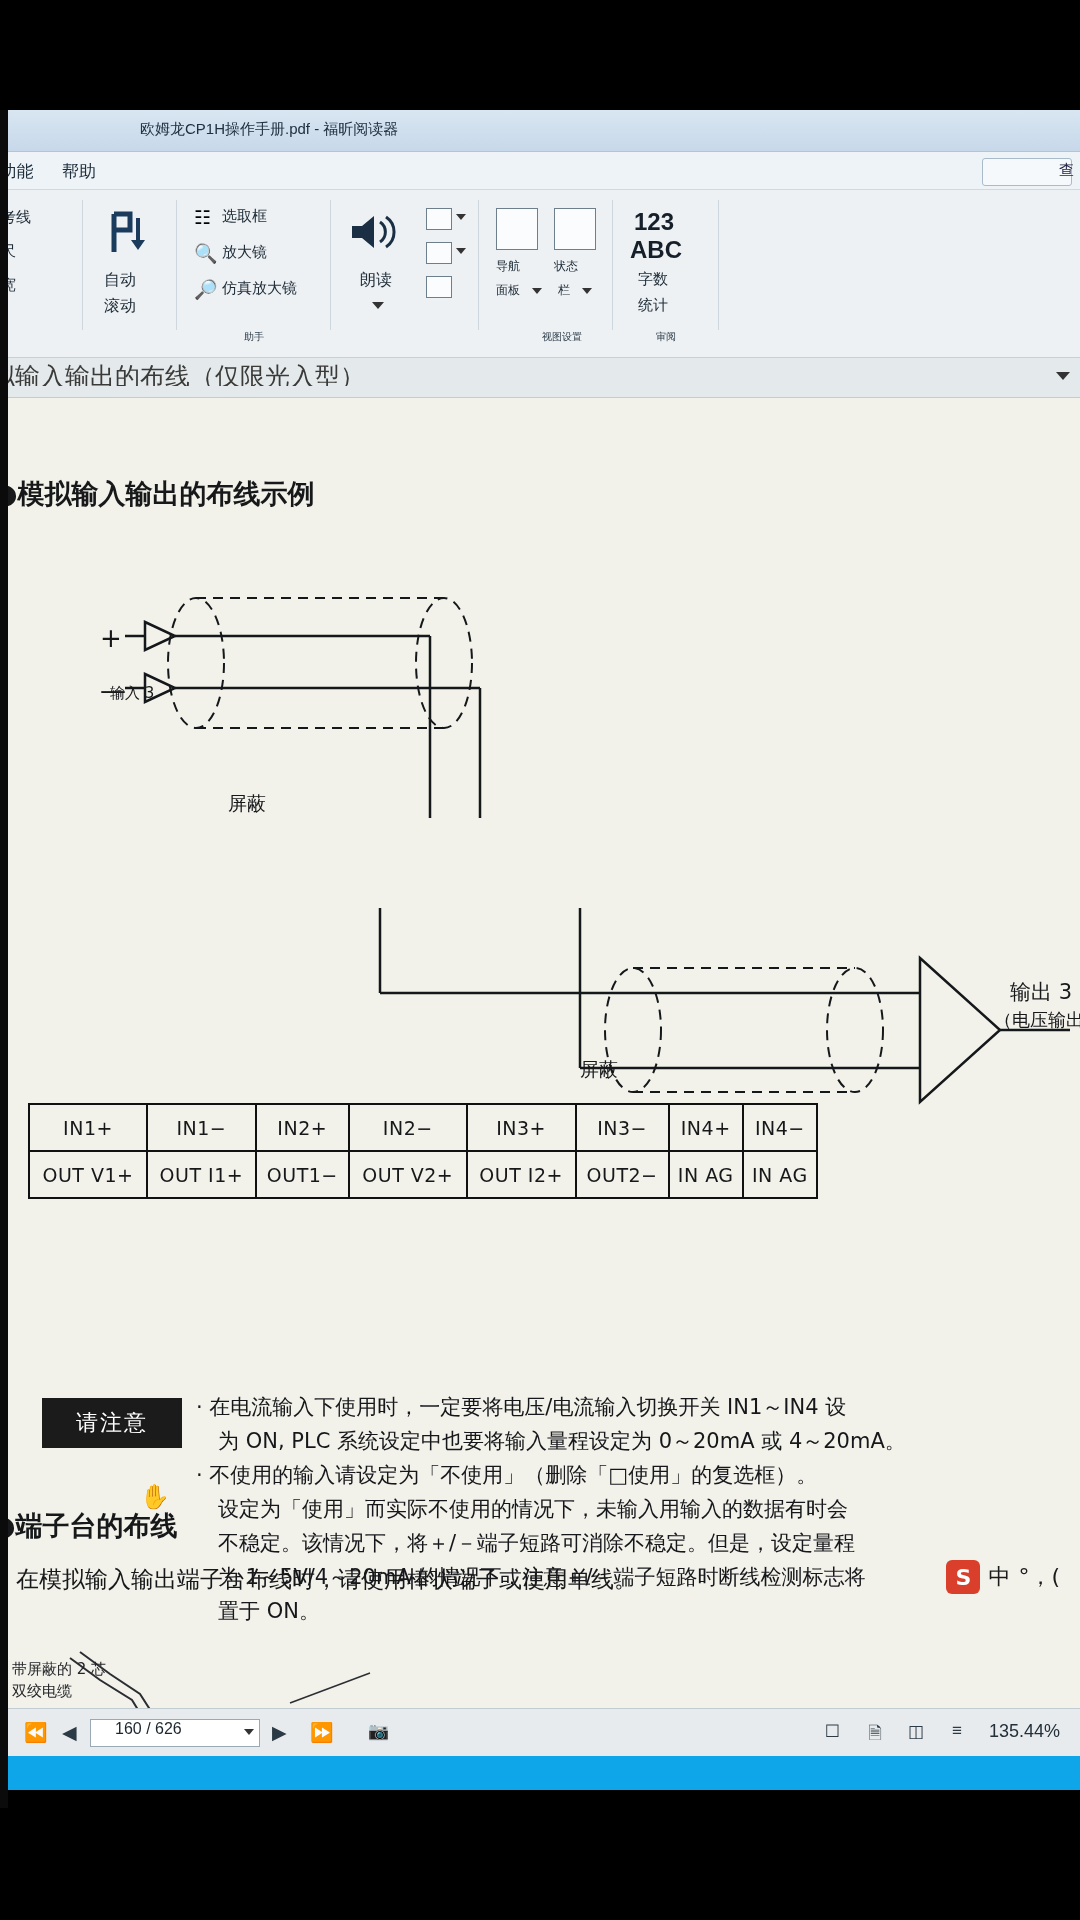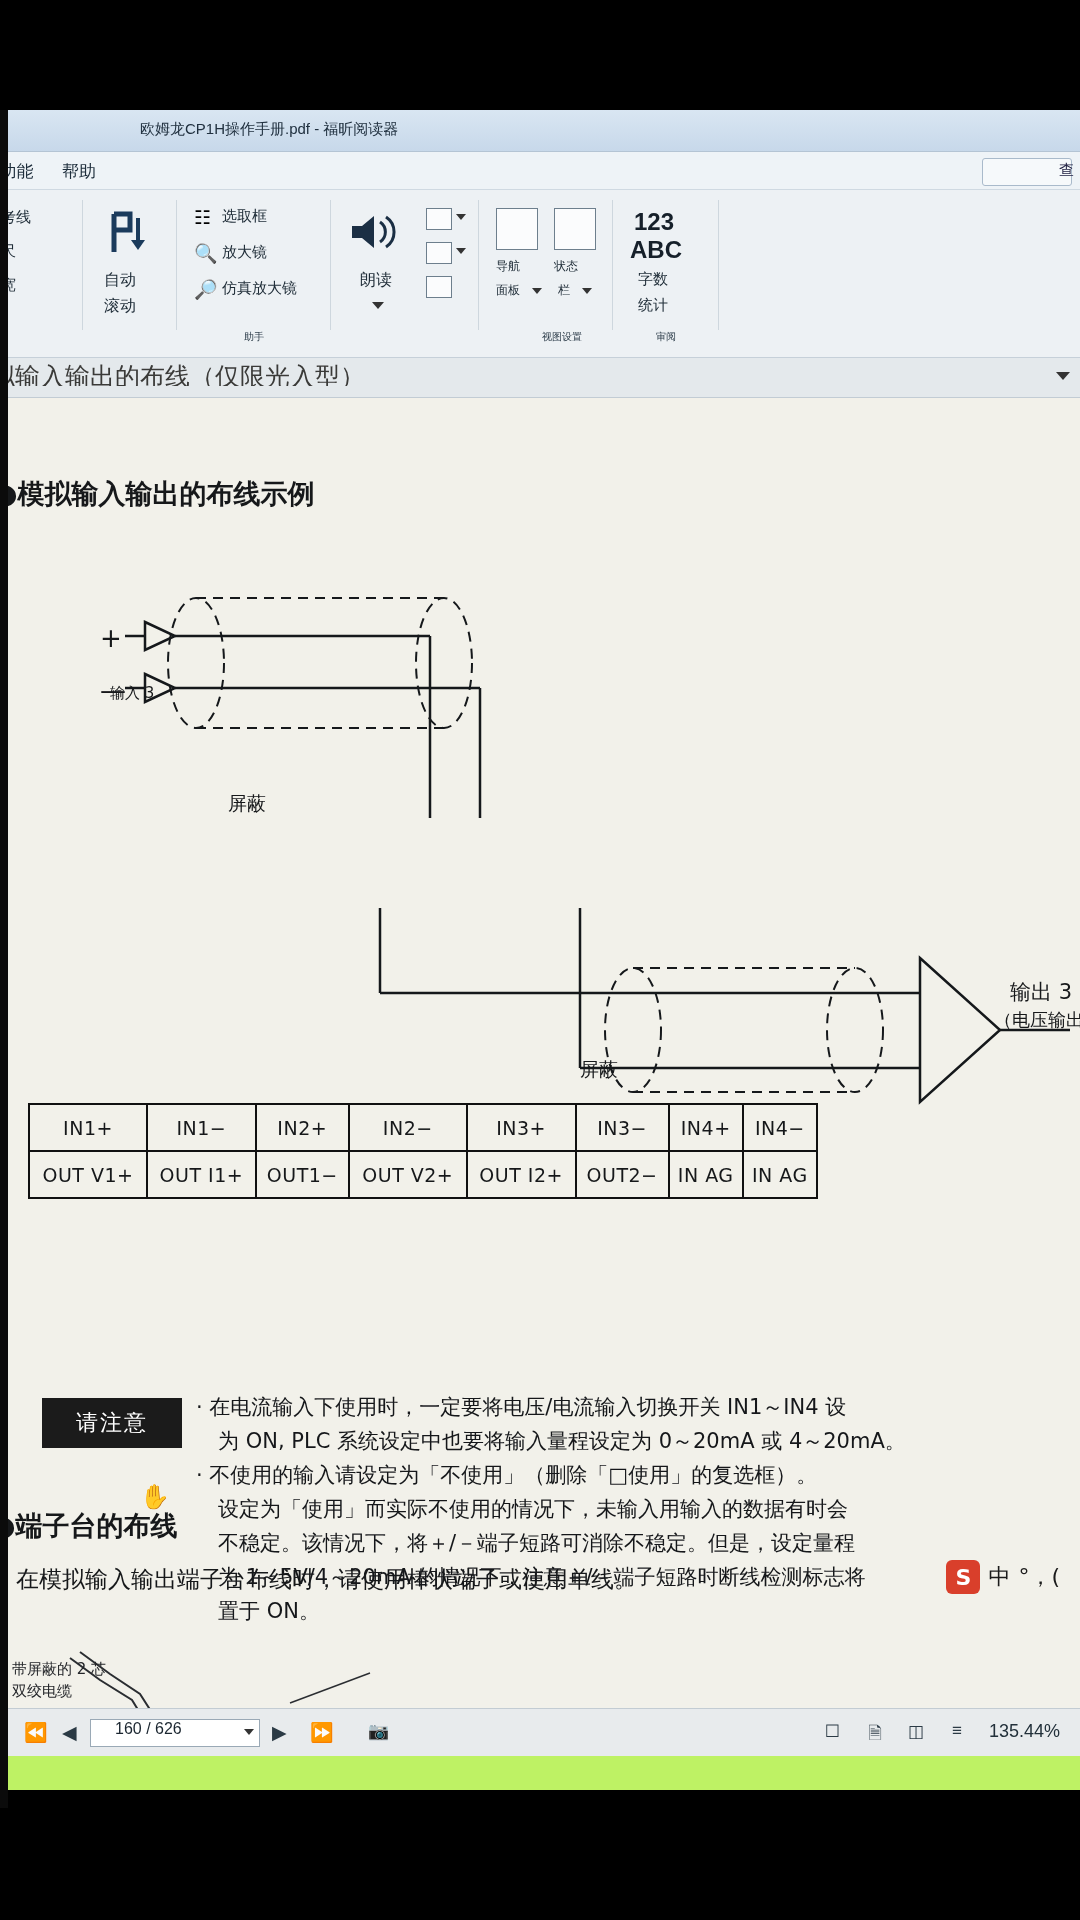--- a/index.html
+++ b/index.html
@@ -13,21 +13,21 @@
   #screen {
     position: relative;
     width: 1080px; height: 1920px;
     background: #000;
   }
   
   #window {
     position: absolute;
     left: 0px; top: 110px;
     width: 1080px; height: 1680px;
-    background: #bef264;
+    background: #0ea5e9;
     overflow: hidden;
   }
   
   .titlebar {
     position: absolute; left: 0; top: 0; width: 1080px; height: 42px;
     background: linear-gradient(#d9e6f2,#c7d8ea);
     border-bottom: 1px solid #b4c4d4;
   }
   .titlebar .title {
     position: absolute; left: 140px; top: 10px;

